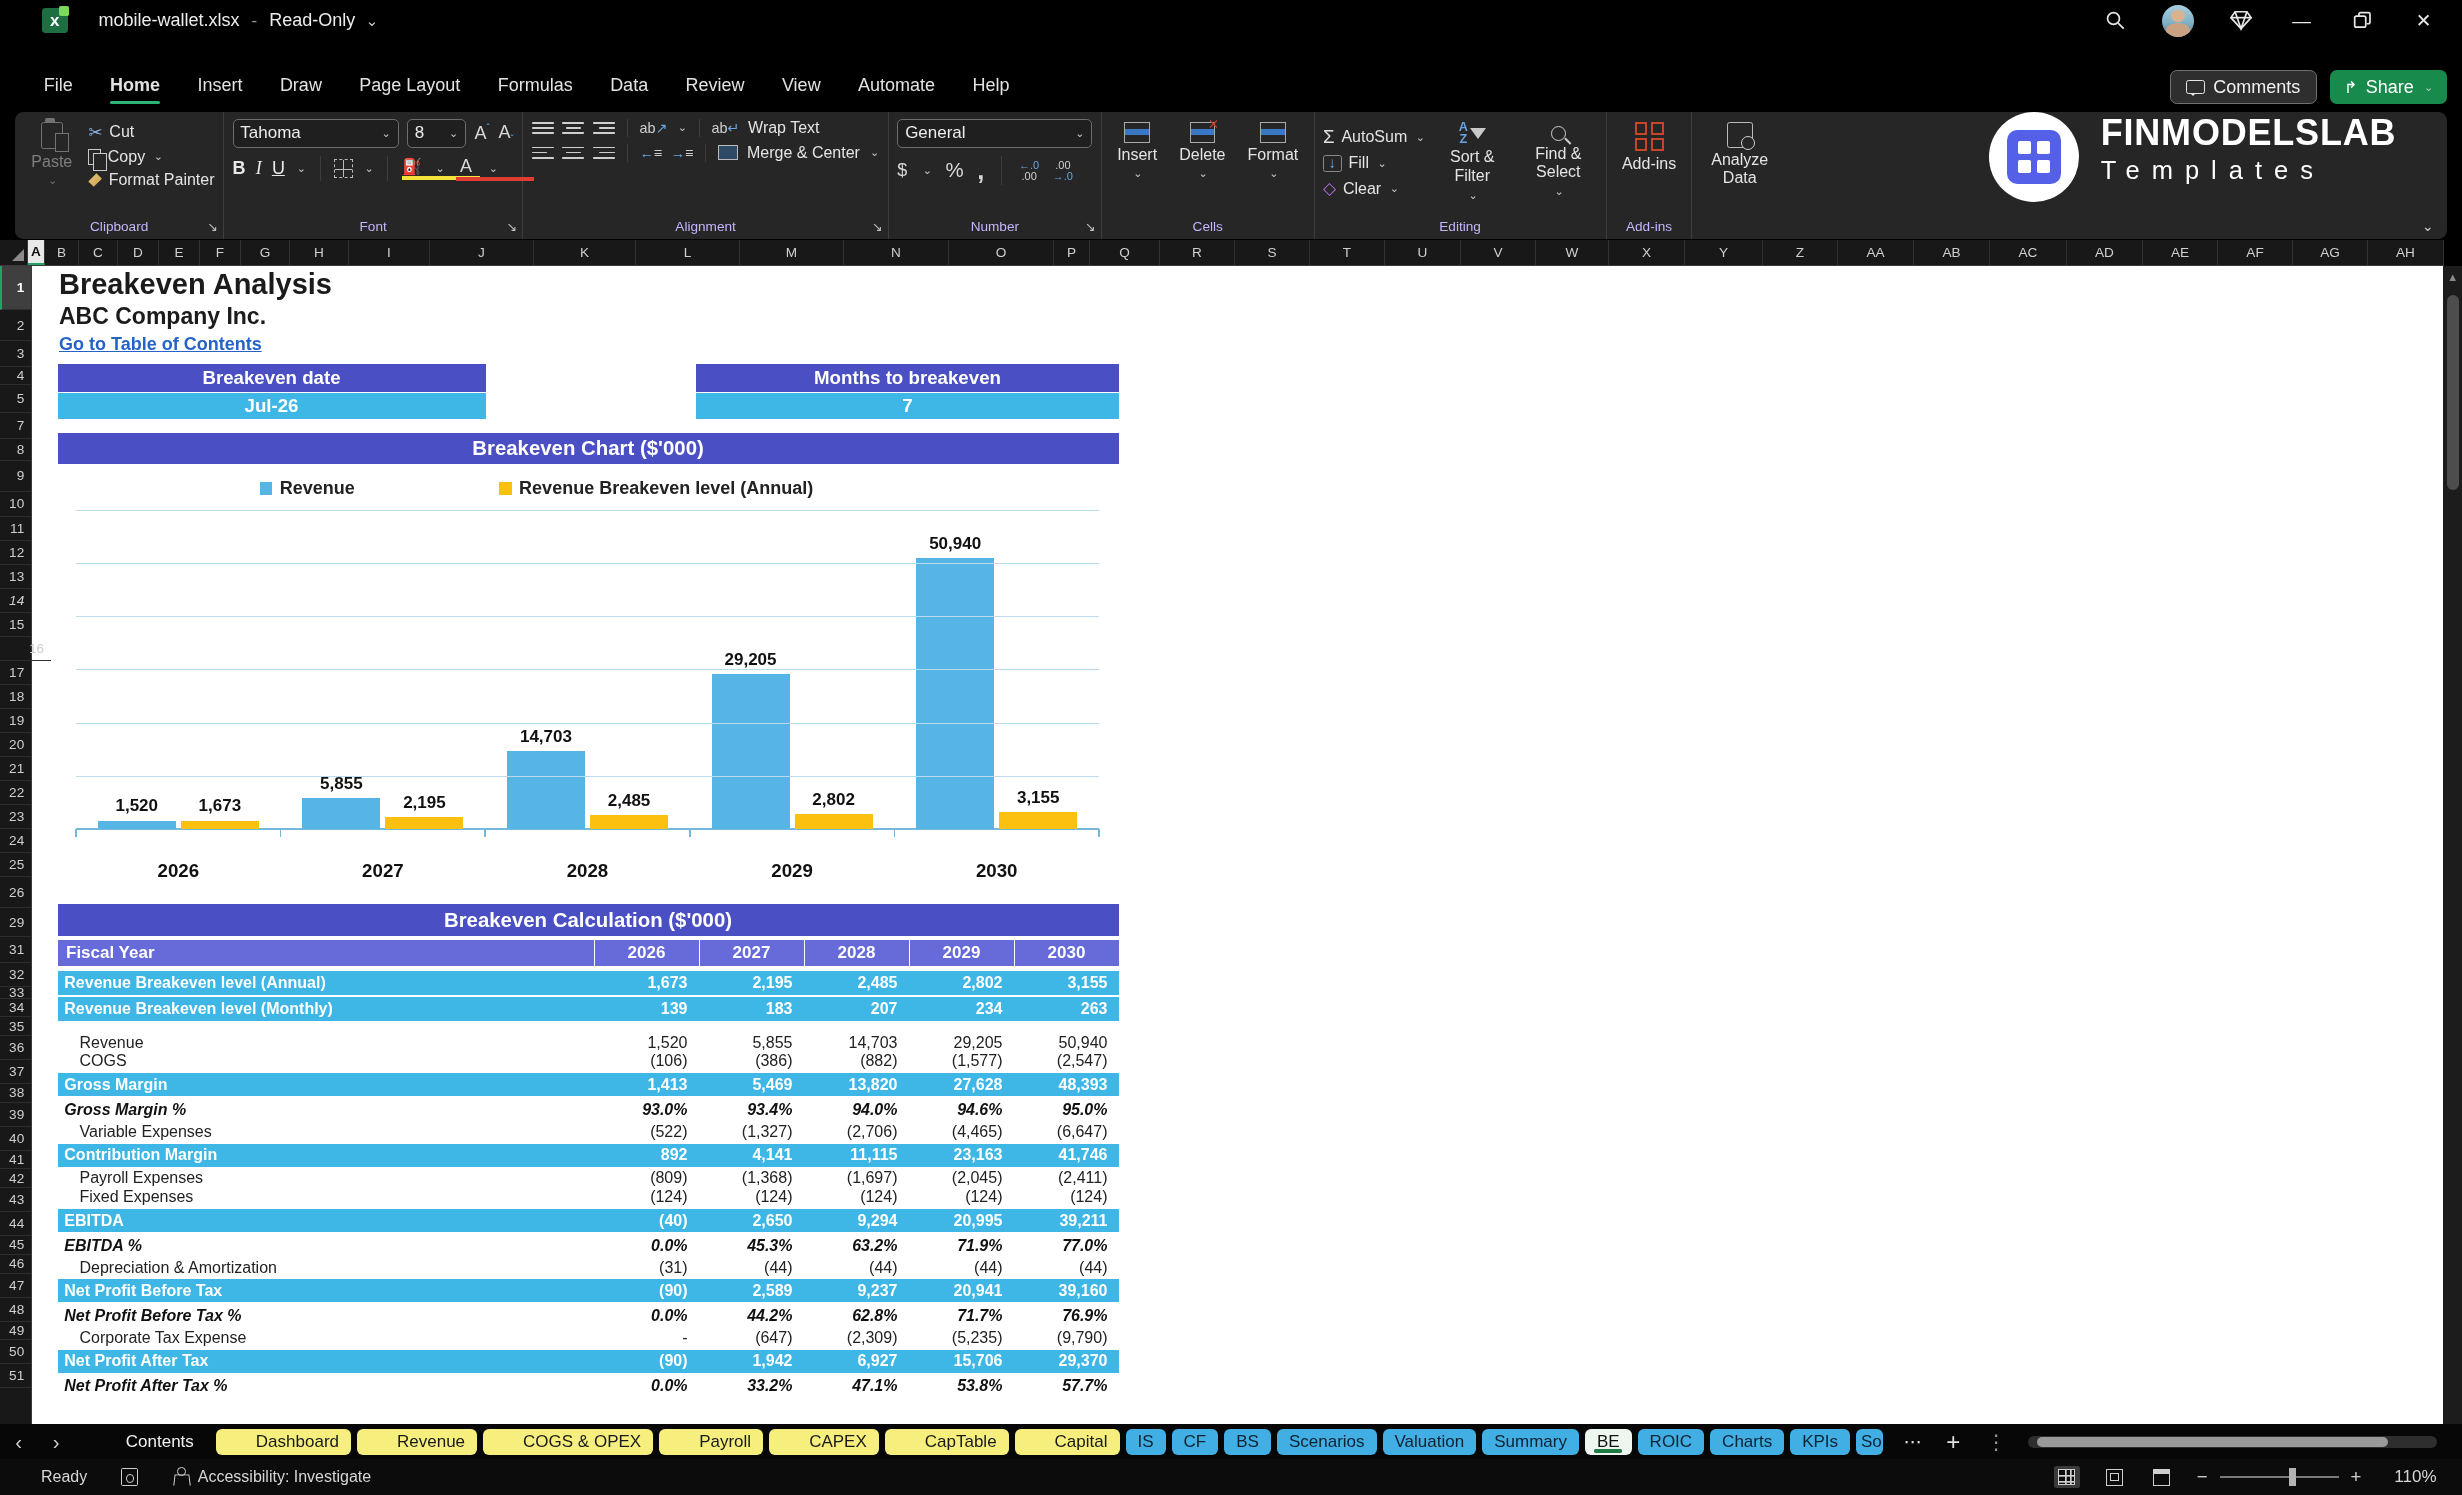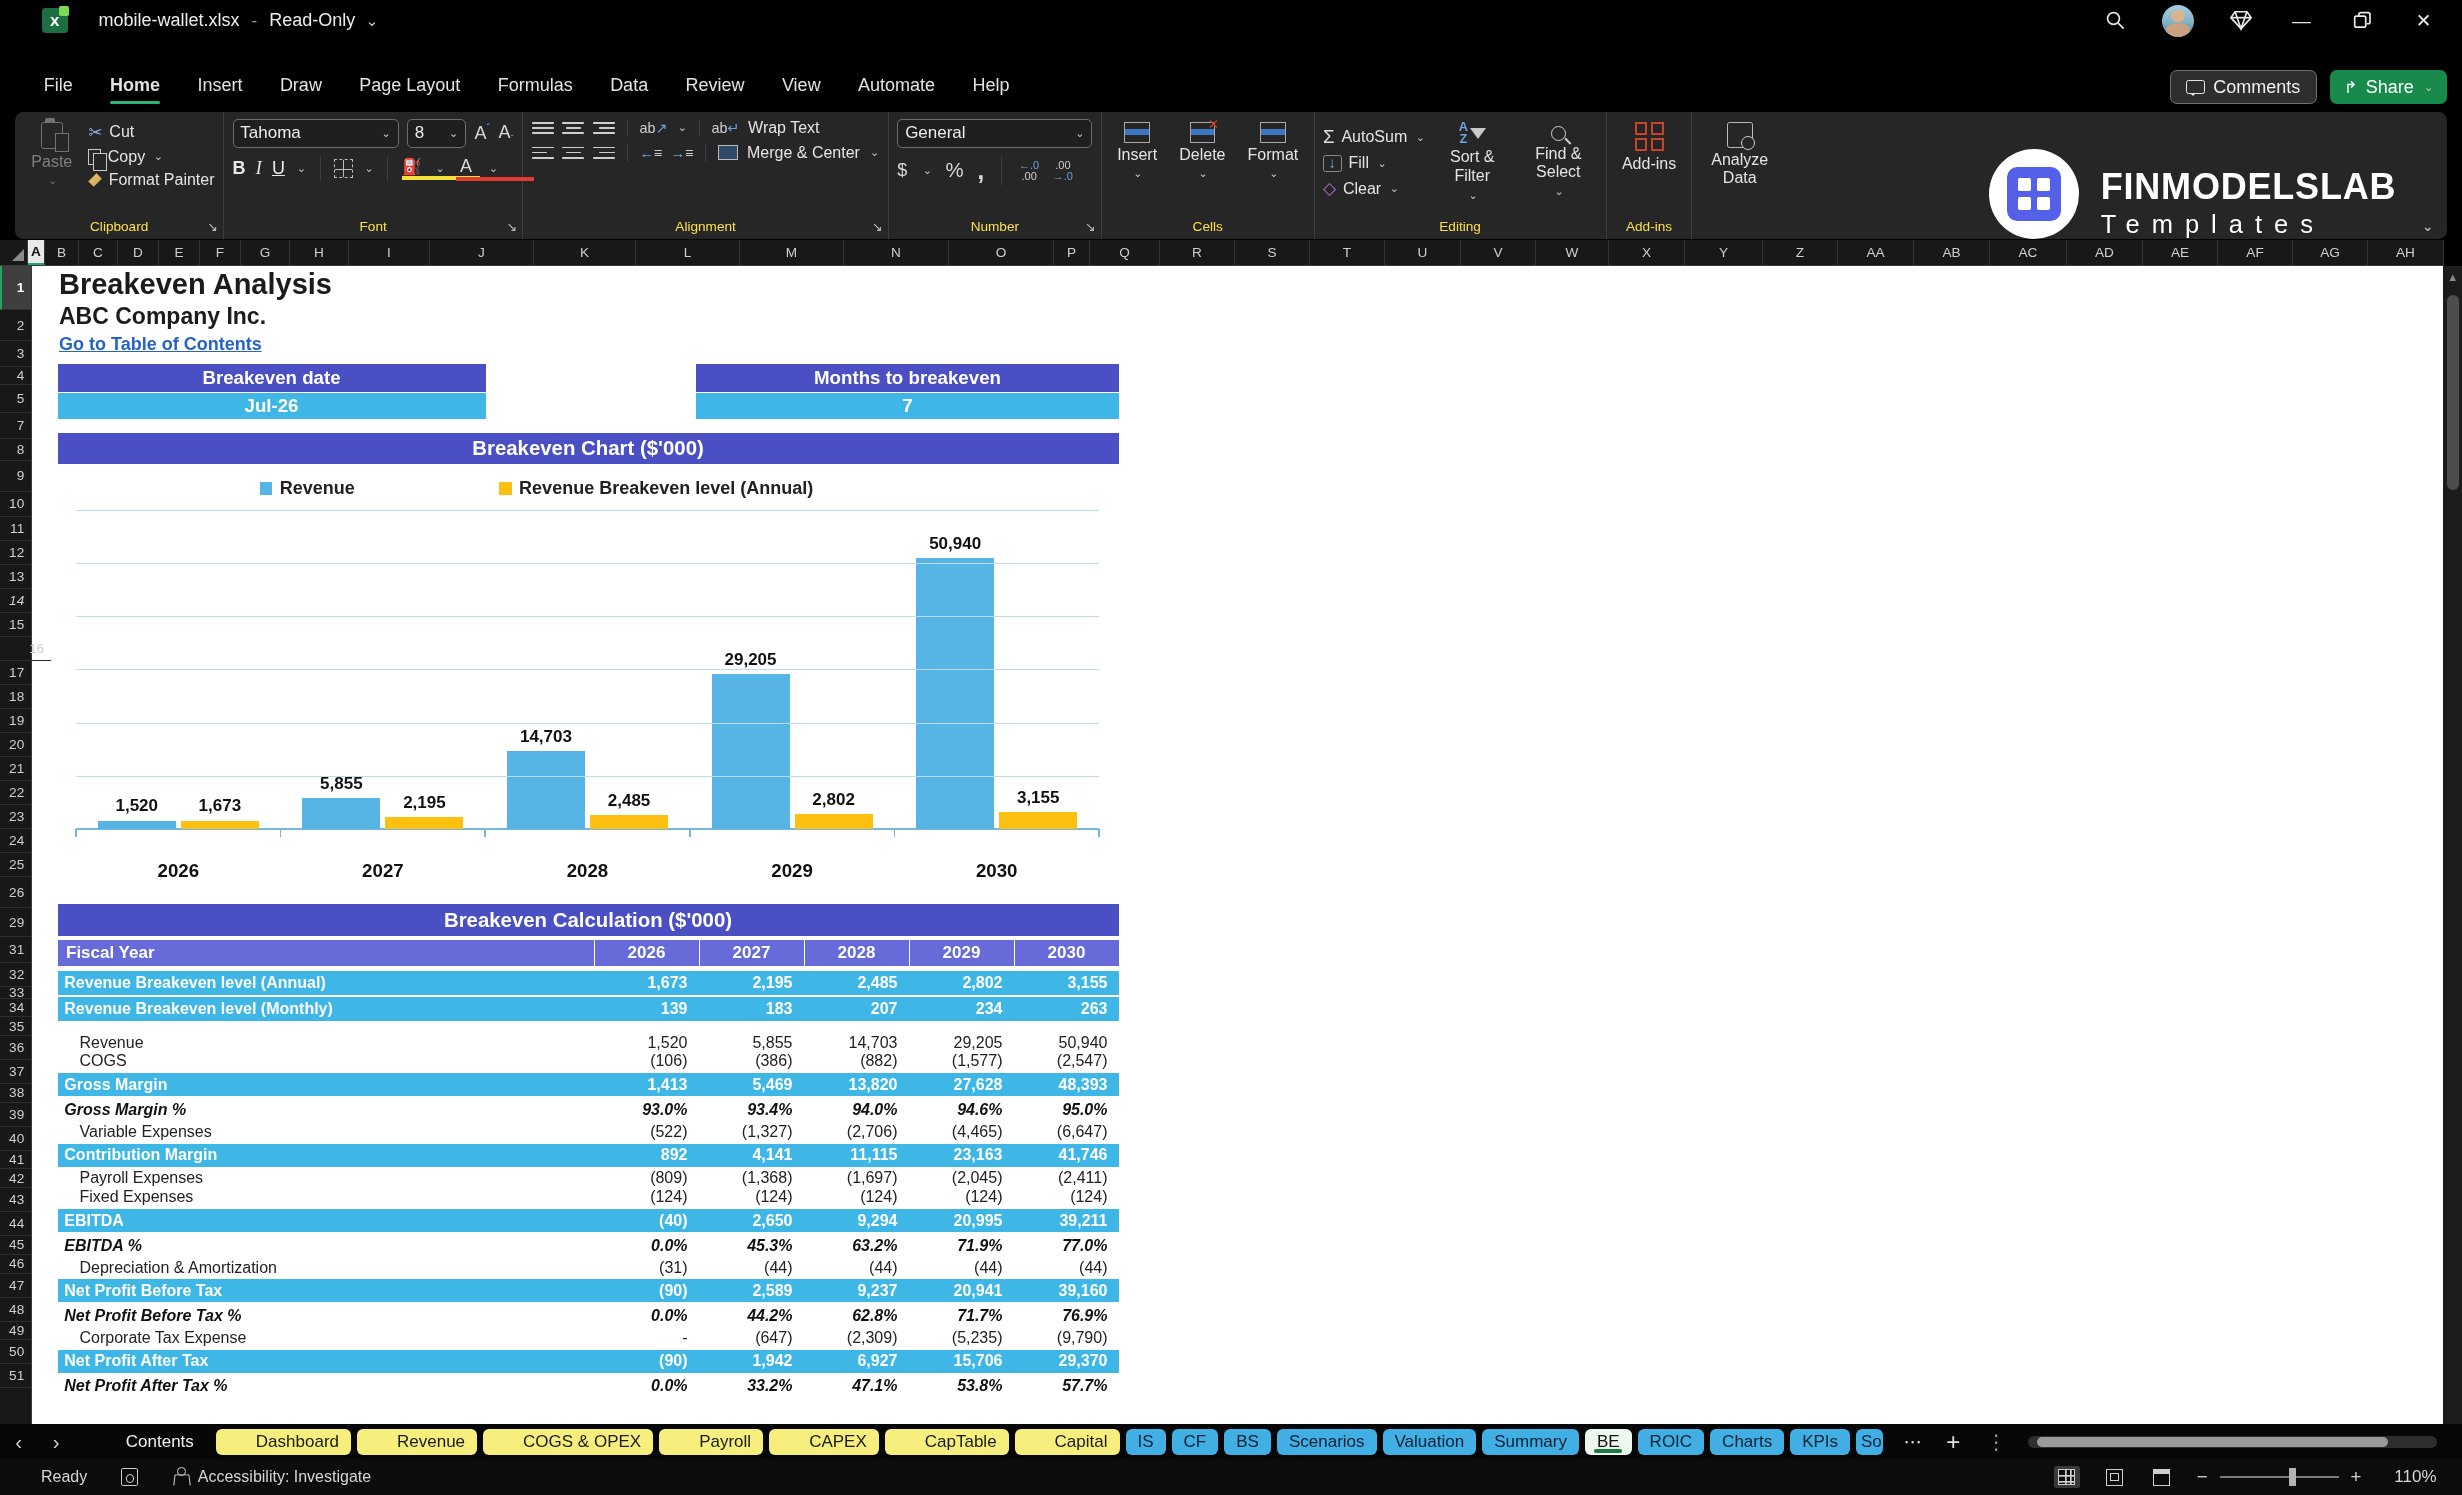--- a/index.html
+++ b/index.html
@@ -31,21 +31,21 @@
   .mr-right { position:absolute; right:15.3px; top:70px; display:flex; gap:13.6px; align-items:center; }
   .btn-comments { height:34px; display:flex; align-items:center; gap:8.5px; border:0.8px solid #707070; background:#2e2e2e; color:#f0f0f0; border-radius:6.8px; padding:0 15.3px; font-size:18px; }
   .bubble { width:18.7px; height:13.6px; border:1.7px solid #e6e6e6; border-radius:2.5px; position:relative; }
   .bubble::after { content:""; position:absolute; left:2.5px; bottom:-6px; border:3.4px solid transparent; border-top-color:#e6e6e6; }
   .btn-share { height:34px; display:flex; align-items:center; gap:8.5px; background:#178a4c; color:#fff; border-radius:6.8px; padding:0 13.6px; font-size:18px; }
   .share-ic { font-size:16px; }
 
   
   .ribbon { position:absolute; left:15.3px; top:112px; width:2432px; height:127px; background:#262626; border-radius:8.5px; display:flex; }
   .grp { position:relative; display:flex; flex-direction:column; padding:6.8px 8.5px 0; border-right:0.8px solid #3d3d3d; }
-  .glabel { margin-top:auto; text-align:center; color:#fde047; font-size:13.6px; padding:1.7px 0 5.1px; }
+  .glabel { margin-top:auto; text-align:center; color:#c4b5fd; font-size:13.6px; padding:1.7px 0 5.1px; }
   .launcher { position:absolute; right:5.1px; bottom:5.1px; color:#bdbdbd; font-size:12.7px; }
   .grow { display:flex; align-items:center; gap:8.5px; }
   .ric { color:#d8d8d8; font-size:18px; }
   .rlabel { color:#e4e4e4; font-size:16px; }
   .chev { color:#c9c9c9; font-size:11px; margin-left:1.7px; }
   .bigbtn { display:flex; flex-direction:column; align-items:center; justify-content:flex-start; gap:3.4px; padding:3.4px 6.8px; color:#e4e4e4; font-size:16px; text-align:center; }
   .paste { opacity:.45; width:56px; }
   .clipb { width:22px; height:27px; border:1.7px solid #cfcfcf; border-radius:2.5px; position:relative; }
   .clipb::before { content:""; position:absolute; left:3.4px; top:-5.1px; width:10.2px; height:5.1px; background:#cfcfcf; border-radius:1.7px; }
   .clipb::after { content:""; position:absolute; right:-6.8px; bottom:-3.4px; width:12px; height:17px; background:#262626; border:1.7px solid #cfcfcf; }
@@ -89,21 +89,21 @@
   .mag { width:15.3px; height:15.3px; border:1.7px solid #cfcfcf; border-radius:50%; position:relative; }
   .mag::after { content:""; position:absolute; width:7.6px; height:1.7px; background:#cfcfcf; transform:rotate(45deg); right:-6.8px; bottom:-1.7px; }
   .addins-ic { width:29px; height:29px; display:grid; grid-template-columns:1fr 1fr; grid-template-rows:1fr 1fr; gap:3.4px; }
   .addins-ic i { border:2.5px solid #c8442a; }
   .analyze-ic { width:25.5px; height:25.5px; border:1.7px solid #bbb; border-radius:2.5px; position:relative; }
   .analyze-ic::after { content:""; position:absolute; right:-3.4px; bottom:-3.4px; width:12px; height:12px; border:1.7px solid #cfcfcf; border-radius:50%; background:#262626; }
   .twoline { width:64px; line-height:1.15; }
   .ribbon-collapse { position:absolute; right:13.6px; bottom:5.1px; color:#c9c9c9; font-size:14.4px; }
 
   
-  .logo-wrap { margin-left:auto; display:flex; align-items:flex-end; gap:22px; padding:0 51px 0 25.5px; border-right:none; }
+  .logo-wrap { margin-left:auto; display:flex; align-items:flex-start; gap:22px; padding:0 51px 0 25.5px; border-right:none; }
   .logo-circle { width:90px; height:90px; border-radius:50%; background:#fff; display:flex; align-items:center; justify-content:center; }
   .logo-sq { width:54px; height:54px; border-radius:10.2px; background:#5560e8; display:grid; grid-template-columns:1fr 1fr; grid-template-rows:1fr 1fr; gap:6px; padding:11px; }
   .logo-sq i { background:#fff; border-radius:1.7px; }
   .logo-text .l1 { font-size:36px; font-weight:bold; color:#fff; letter-spacing:0.8px; }
   .logo-text .l2 { font-size:25.5px; color:#fff; letter-spacing:12px; margin-top:1.7px; }
 
   
   .colheads { position:absolute; left:0; top:240px; width:2444px; height:25.5px; display:flex; background:#181818; border-bottom:0.8px solid #3a3a3a; }
   .corner { width:32px; height:100%; border-right:0.8px solid #3a3a3a; position:relative; }
   .corner::after { content:""; position:absolute; right:3.4px; bottom:3.4px; border-style:solid; border-width:0 0 12px 12px; border-color:transparent transparent #8a8a8a transparent; }

